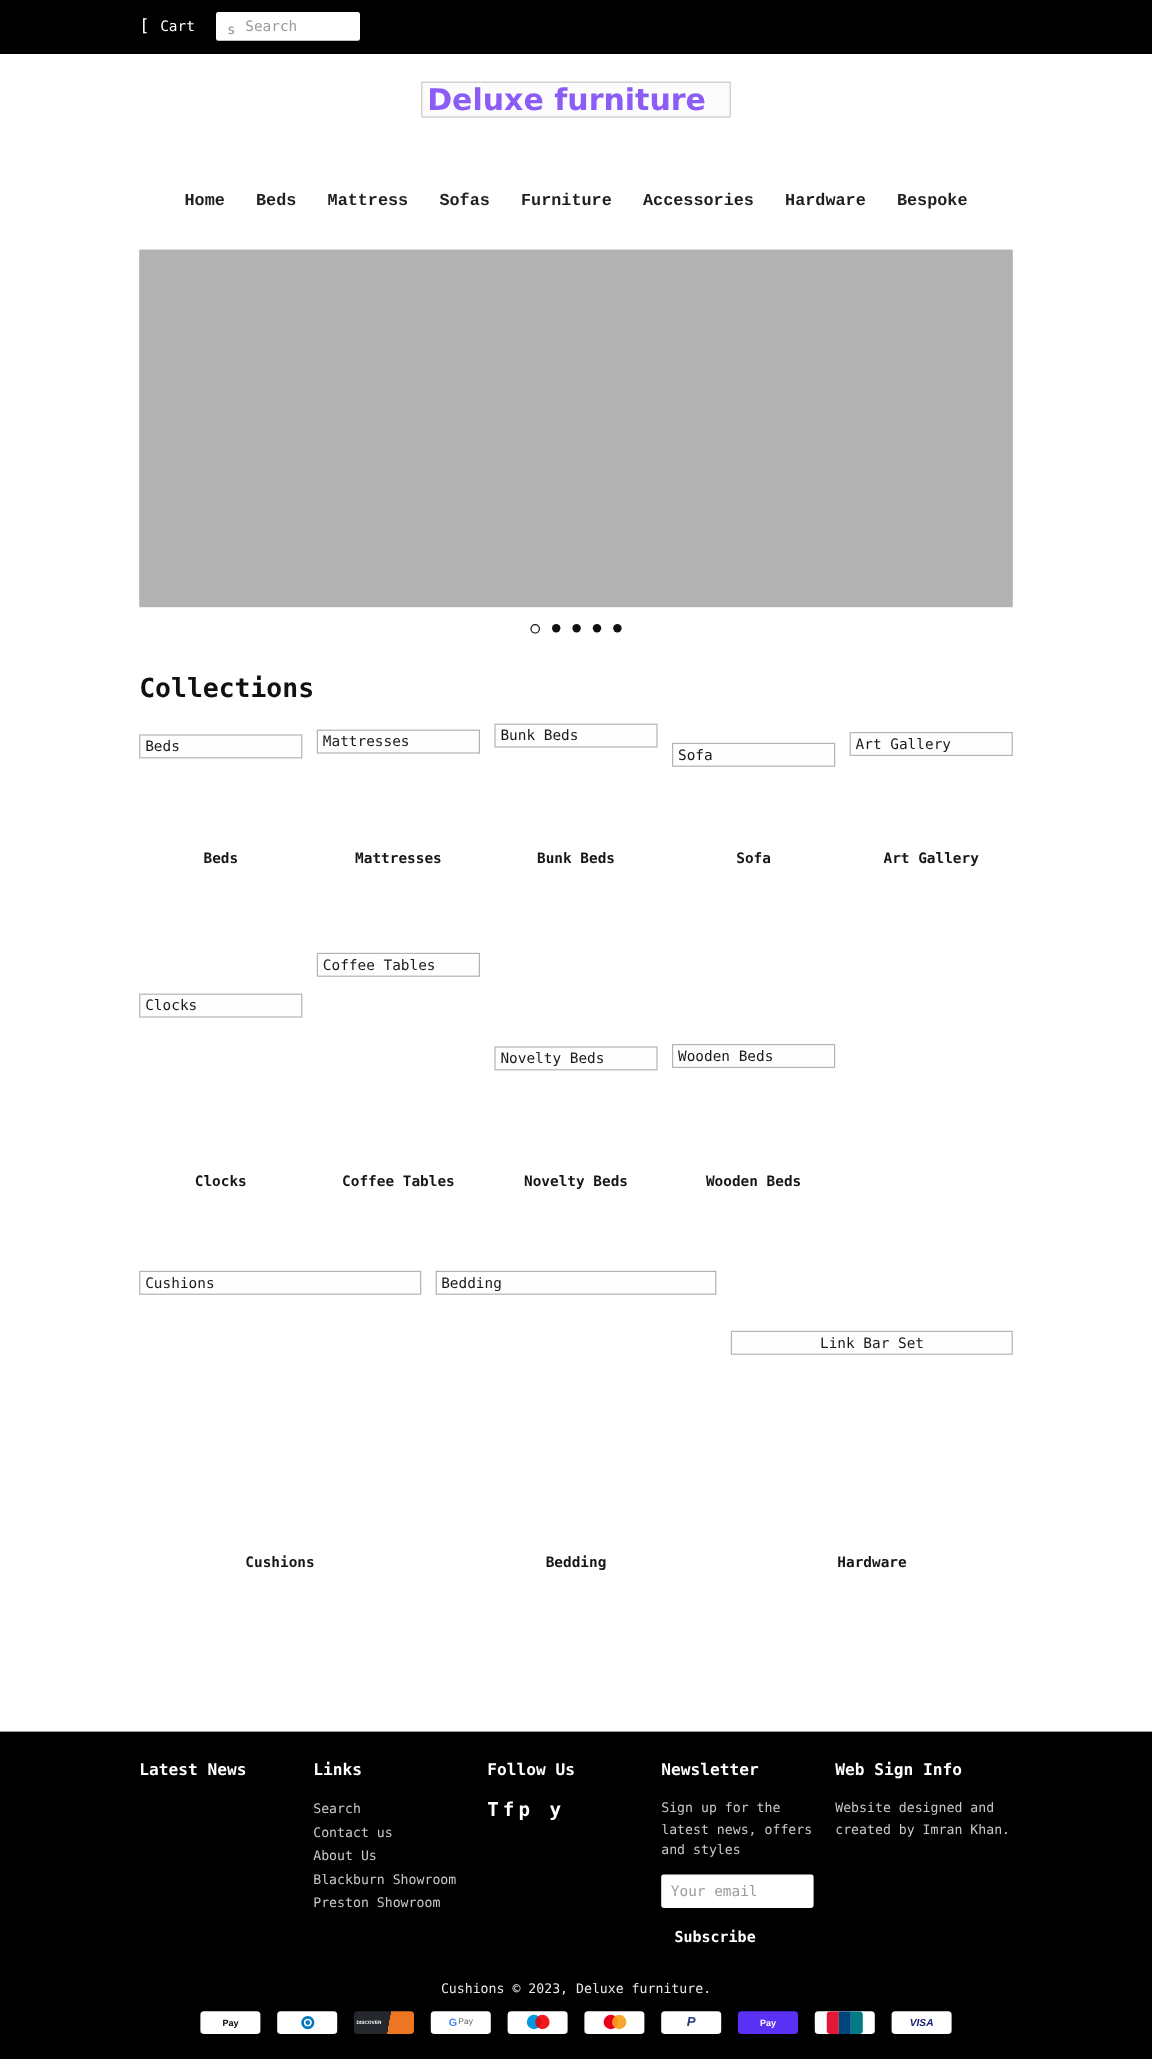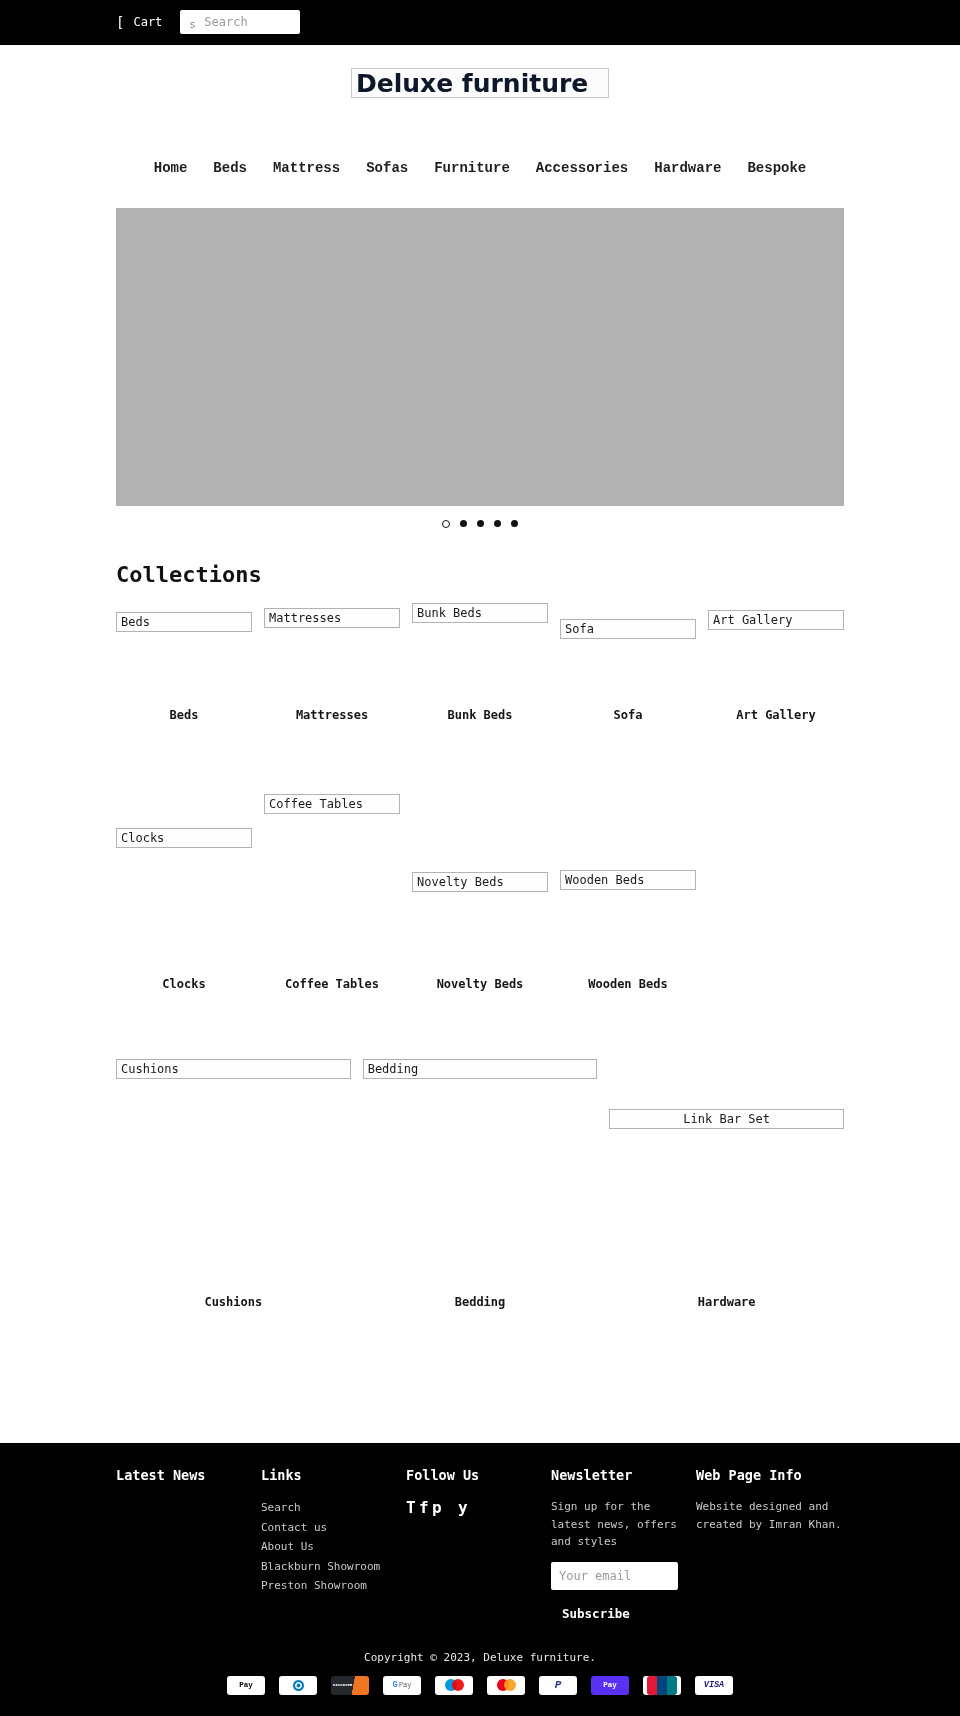--- a/index.html
+++ b/index.html
@@ -17,21 +17,21 @@
   .cart-label { font-size:12px; font-weight:normal; }
   .searchwrap { position:relative; }
   .searchwrap input { width:120px; height:24px; border:0; border-radius:2px; background:#fff;
     padding:0 6px 0 24px; font-family:"DejaVu Sans Mono", monospace; font-size:12px; color:#333; outline:none; }
   .searchwrap input::placeholder { color:#9a9a9a; }
   .search-glyph { position:absolute; left:9px; top:8px; font-size:11px; color:#8a8a8a; pointer-events:none; }
 
   
   .logo-box { width:258px; height:30px; border:1px solid #c9c9c9; background:#fcfcfc;
     margin:23px auto 0; display:flex; align-items:center; padding-left:4px;
-    font-family:"DejaVu Sans", sans-serif; font-weight:bold; font-size:25px; color:#0f172a;
+    font-family:"DejaVu Sans", sans-serif; font-weight:bold; font-size:25px; color:#8b5cf6;
     white-space:nowrap; overflow:hidden; cursor:pointer; }
 
   
   .nav { margin-top:62px; display:flex; justify-content:center; gap:26px;
     font-size:14px; font-weight:bold; color:#1f1f1f; height:17px;font-family:Liberation Mono, monospace; }
   .nav span { cursor:pointer; white-space:nowrap; }
 
   
   .hero { margin:31px auto 0; width:728px; height:298px; background:#b2b2b2; }
   .dots { margin-top:13px; display:flex; justify-content:center; align-items:center; gap:10px; height:9px; }
@@ -78,22 +78,22 @@
   .wtext { width:148px; }
   .email { margin-top:11px; width:127px; height:28px; border:0; border-radius:2px;
     padding:0 8px; font-family:"DejaVu Sans Mono", monospace; font-size:12px; background:#fff; outline:none; }
   .email::placeholder { color:#9a9a9a; }
   .subscribe { display:block; margin:16px 0 0 11px; background:none; border:0; color:#fff;
     font-family:"DejaVu Sans Mono", monospace; font-size:12.5px; font-weight:bold; cursor:pointer; }
   .copyright { margin-top:30px; text-align:center; font-size:11px; color:#e8e8e8; }
 
   
   .pays { margin-top:12px; display:flex; justify-content:center; gap:14px; }
-  .pay { width:38px; height:19px; border-radius:3px; background:#fff; display:flex;
-    align-items:center; justify-content:center; overflow:hidden; font-family:Liberation Mono, monospace;text-align:right; }
+  .pay { width:50px; height:19px; border-radius:3px; background:#fff; display:flex;
+    align-items:center; justify-content:center; overflow:hidden; font-family:Liberation Sans, sans-serif;text-align:right; }
   .pay-applepay { color:#000; font-size:7.5px; font-weight:bold; }
   .pay-diners .circ { width:11px; height:11px; border-radius:50%; background:#0079be; border:2px solid #0079be; box-shadow:inset 0 0 0 1.5px #fff; }
   .pay-discover { background:linear-gradient(100deg,#24272c 58%,#ee7623 58%); color:#fff; font-size:4px; font-weight:bold; justify-content:flex-start; padding-left:2px; }
   .pay-gpay { font-size:7px; color:#5f6368; gap:1px; }
   .pay-gpay .g { color:#4285f4; font-weight:bold; font-size:9px; }
   .twocirc { position:relative; width:19px; height:12px; }
   .twocirc i { position:absolute; top:0; width:12px; height:12px; border-radius:50%; }
   .pay-maestro .l { left:0; background:#0099df; }
   .pay-maestro .r { right:0; background:#ed0006; opacity:.9; }
   .pay-mc .l { left:0; background:#eb001b; }
@@ -254,26 +254,26 @@
         <span>y</span>
       </div>
     </div>
     <div class="fcol">
       <h4>Newsletter</h4>
       <p class="ntext">Sign up for the latest news, offers and styles</p>
       <input class="email" type="email" placeholder="Your email" style="">
       <button class="subscribe">Subscribe</button>
     </div>
     <div class="fcol">
-      <h4>Web Page Info</h4>
+      <h4>Web Sign Info</h4>
       <p class="wtext">Website designed and created by Imran Khan.</p>
     </div>
   </div>
 
-  <div class="copyright">Copyright © 2023, Deluxe furniture.</div>
+  <div class="copyright">Cushions © 2023, Deluxe furniture.</div>
 
   <div class="pays">
     <span class="pay pay-applepay">Pay</span>
     <span class="pay pay-diners">
         <i class="circ"></i>
       </span>
     <span class="pay pay-discover">DISCOVER</span>
     <span class="pay pay-gpay">
         <span class="g">G</span>
         <span>Pay</span>

